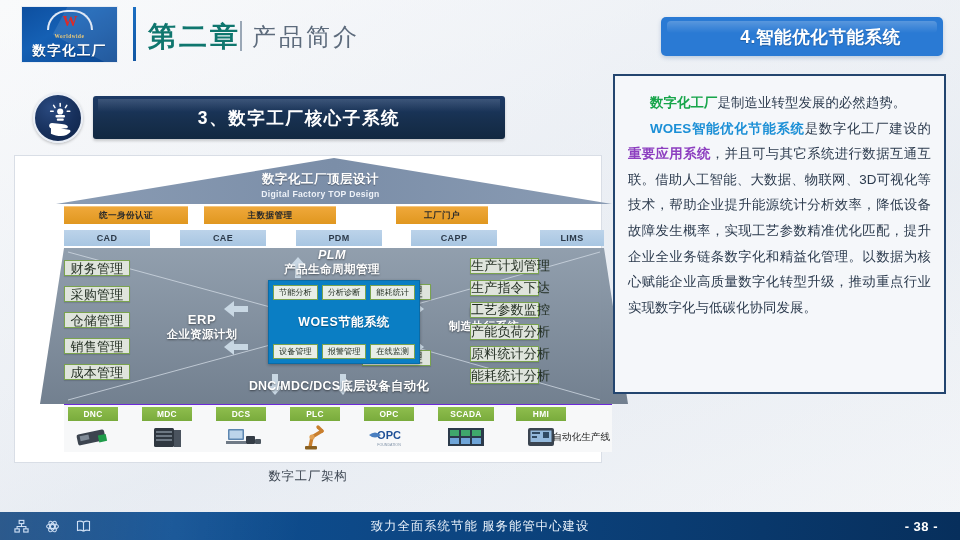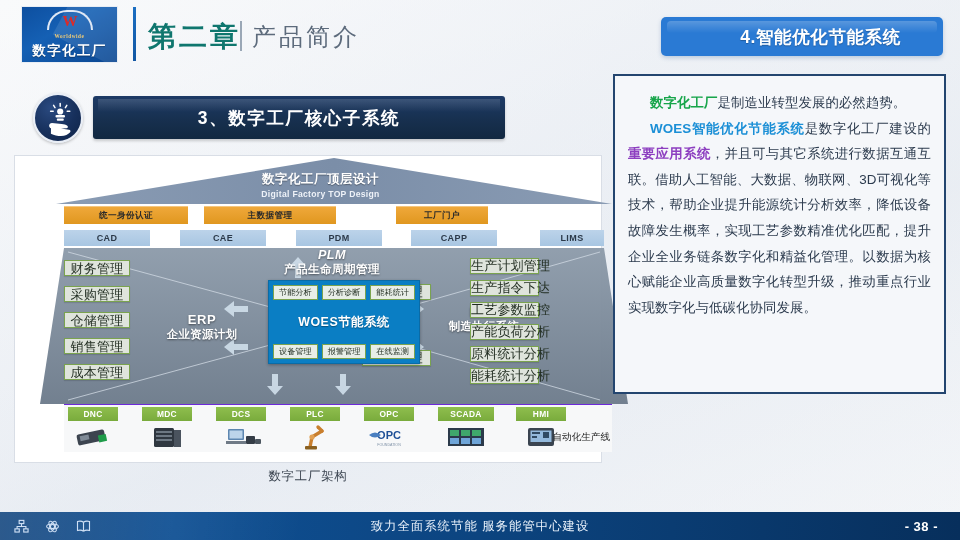--- a/index.html
+++ b/index.html
@@ -415,20 +415,21 @@
           <div class="wcell">能耗统计</div>
         </div>
         <div class="woes-title">WOES节能系统</div>
         <div class="wrow bot">
           <div class="wcell">设备管理</div>
           <div class="wcell">报警管理</div>
           <div class="wcell">在线监测</div>
         </div>
       </div>
 
+      <div class="dnc-line">DNC/MDC/DCS底层设备自动化</div>
     </div>
 
     <div class="devstrip">
       <div class="devtag" style="left:4px;width:50px">DNC</div>
       <div class="devtag" style="left:78px;width:50px">MDC</div>
       <div class="devtag" style="left:152px;width:50px">DCS</div>
       <div class="devtag" style="left:226px;width:50px">PLC</div>
       <div class="devtag" style="left:300px;width:50px">OPC</div>
       <div class="devtag" style="left:374px;width:56px">SCADA</div>
       <div class="devtag" style="left:452px;width:50px">HMI</div>

